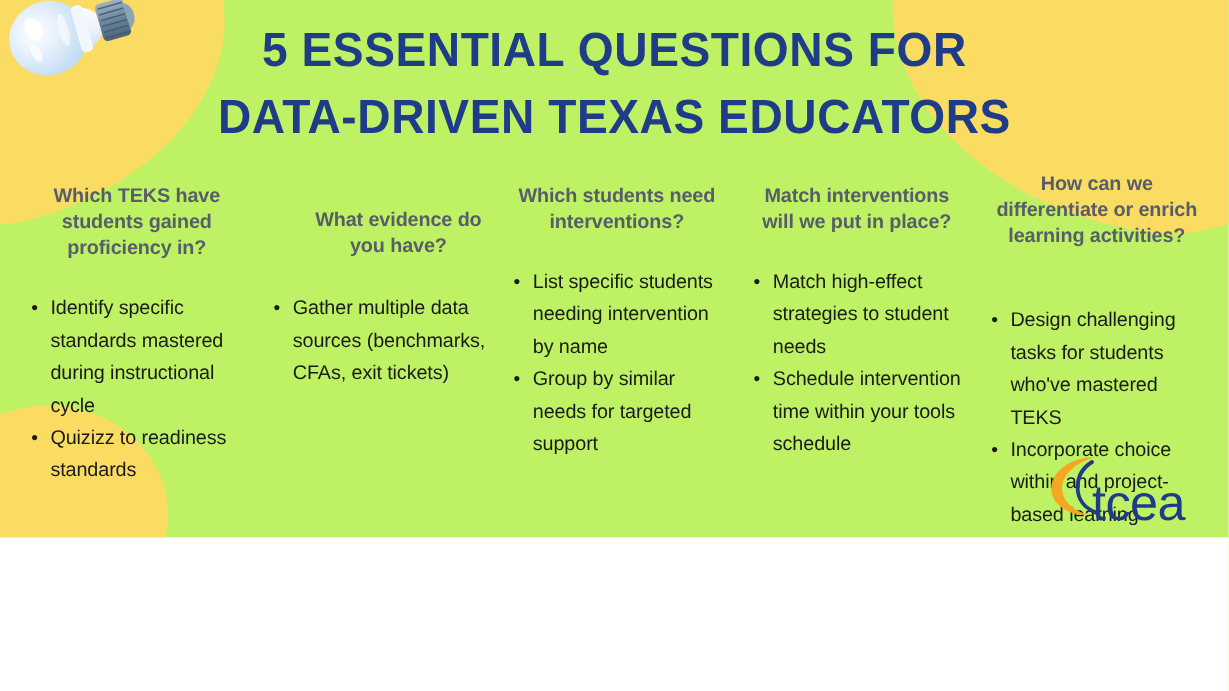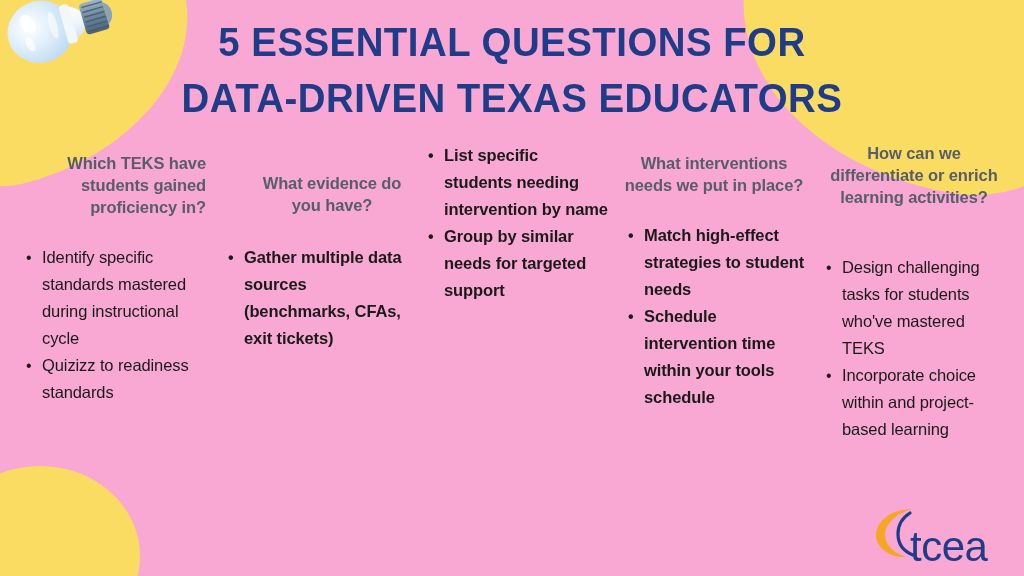--- a/index.html
+++ b/index.html
@@ -3,22 +3,22 @@
 <meta charset="utf-8">
 <style>
   html, body {
     margin: 0;
     padding: 0;
     background: #ffffff;
   }
   #slide {
     position: relative;
     width: 1024px;
-    height: 576px;
-    background: #f9a8d4;
+    height: 448px;
+    background: #bef264;
     overflow: hidden;
     font-family: "Liberation Sans", sans-serif;
   }
 
   
   .blob {
     position: absolute;
     background: #FBDC63;
     pointer-events: none;
   }
@@ -116,27 +116,27 @@
   .bullets li::before {
     content: "\2022";
     position: absolute;
     left: -16px;
     top: 0;
     font-size: 16px;
     line-height: 27px;
     color: #1a1a1a;
   }
   
-  #col-0 .col-heading { margin-top: 10px; margin-bottom: 26px; text-align: right; }
+  #col-0 .col-heading { margin-top: 10px; margin-bottom: 26px; }
   #col-1 .col-heading { margin-top: 30px; margin-bottom: 28px; margin-left: 36px; }
   #col-2 .col-heading { margin-top: 10px; margin-bottom: 26px; }
   #col-3 .col-heading { margin-top: 10px; margin-bottom: 26px; }
   #col-4 .col-heading { margin-top: 0px;  margin-bottom: 26px; }
 
-  #col-1 .bullets, #col-2 .bullets, #col-3 .bullets { padding-left: 24px; font-weight: bold; }
+  #col-1 .bullets, #col-2 .bullets, #col-3 .bullets { padding-left: 24px; }
   #col-4 .bullets { padding-left: 22px; margin-top: 46px; }
 
   
   #logo {
     position: absolute;
     right: 22px;
     bottom: 14px;
     width: 130px;
     height: 58px;
   }
@@ -218,28 +218,29 @@
     </div>
 
     <div class="column" id="col-1">
       <div class="col-heading">What evidence do you have?</div>
       <ul class="bullets">
         <li>Gather multiple data sources (benchmarks, CFAs, exit tickets)</li>
       </ul>
     </div>
 
     <div class="column" id="col-2">
+      <div class="col-heading">Which students need interventions?</div>
       <ul class="bullets">
         <li>List specific students needing intervention by name</li>
         <li>Group by similar needs for targeted support</li>
       </ul>
     </div>
 
     <div class="column" id="col-3">
-      <div class="col-heading">What interventions needs we put in place?</div>
+      <div class="col-heading">Match interventions will we put in place?</div>
       <ul class="bullets">
         <li>Match high-effect strategies to student needs</li>
         <li>Schedule intervention time within your tools schedule</li>
       </ul>
     </div>
 
     <div class="column" id="col-4">
       <div class="col-heading">How can we differentiate or enrich learning activities?</div>
       <ul class="bullets">
         <li>Design challenging tasks for students who've mastered TEKS</li>

